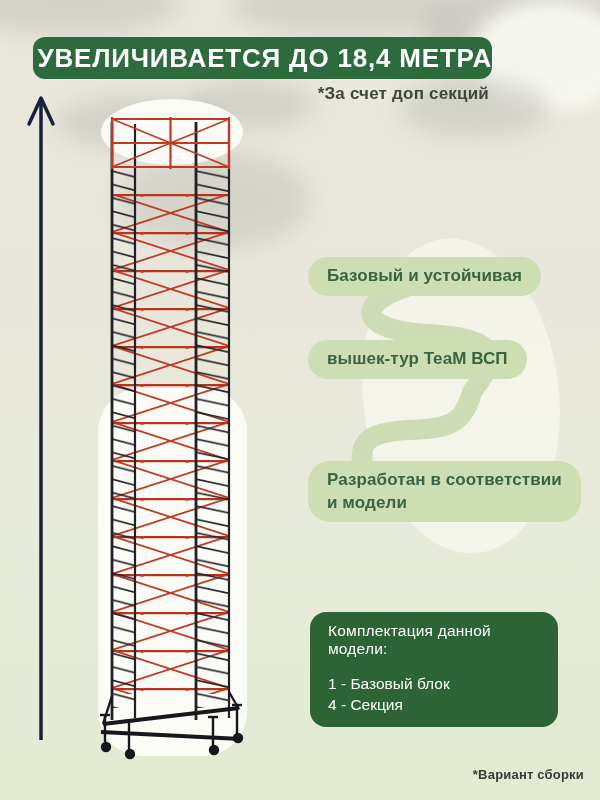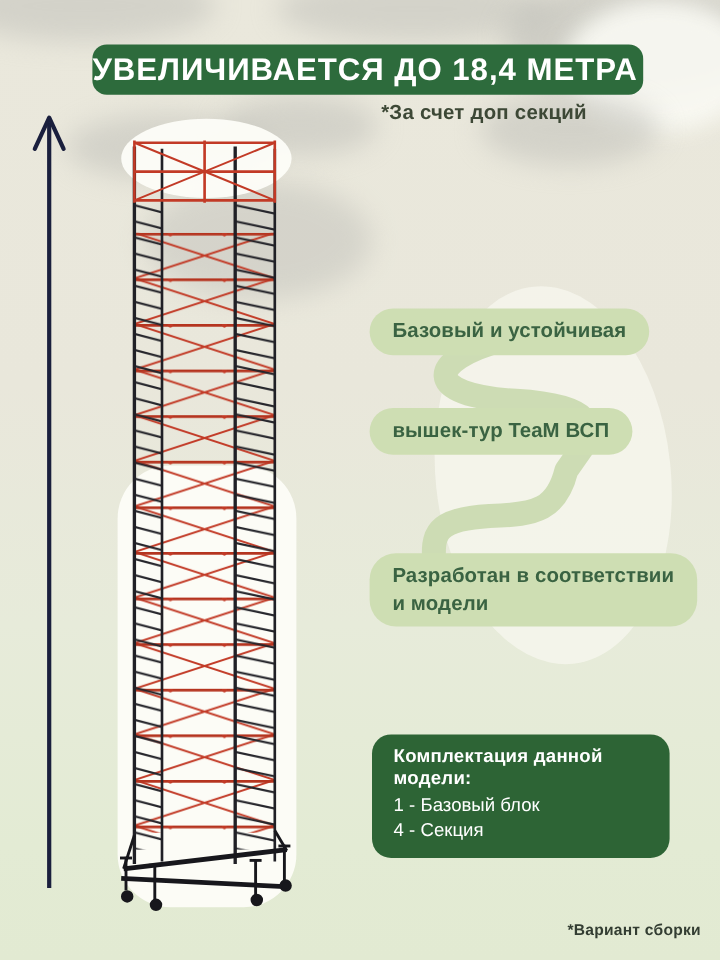--- a/index.html
+++ b/index.html
@@ -12,21 +12,21 @@
   .cloud.gray{ background:#bdbdb7; opacity:.5; }
   .cloud.white{ background:#fafaf4; opacity:.9; filter:blur(9px); }
   .egg{
     position:absolute; left:363px; top:238px; width:196px; height:316px;
     background:#f6f6ee; opacity:.8; border-radius:50%; transform:rotate(-6deg);
   }
   .squiggle{ position:absolute; left:0; top:0; pointer-events:none; }
   .banner{
     position:absolute; left:33px; top:37px; width:459px; height:42px;
     background:#2d6b3c; border-radius:12px;
-    display:flex; align-items:center; justify-content:flex-start;margin-left:44px;
+    display:flex; align-items:center; justify-content:flex-end;
   }
   .banner span{
     color:#ffffff; font-size:26px; font-weight:700; letter-spacing:.8px; white-space:nowrap;
   }
   .banner-note{
     position:absolute; left:33px; top:84px; width:456px; text-align:right;
     font-size:17px; font-weight:700; color:#3d4836; letter-spacing:.2px;
   }
   .pill{
     position:absolute; left:308px; background:#cedeb3; color:#3a6342;
@@ -35,21 +35,21 @@
   }
   .pill .ln{ white-space:nowrap; }
   #pill-1{ top:257px; }
   #pill-2{ top:340px; }
   #pill-3{ top:461px; }
   .package-box{
     position:absolute; left:310px; top:612px; width:248px;
     background:#2d6435; color:#ffffff; border-radius:16px;
     padding:10px 14px 11px 18px;
   }
-  .package-box .title{ font-size:15.5px; font-weight:700; margin-bottom:4px; letter-spacing:.2px; }
+  .package-box .title{ font-size:15.5px; font-weight:400; margin-bottom:16px; letter-spacing:.2px; }
   .package-box .item{ font-size:15.5px; font-weight:400; line-height:1.35; }
   .assembly-note{
     position:absolute; right:16px; top:767px;
     font-size:13px; font-weight:700; color:#333d32; letter-spacing:.2px;margin-left:17px;
   }
   .tower-svg{ position:absolute; left:95px; top:98px; }
   .arrow-svg{ position:absolute; left:22px; top:92px; }
 </style>
 </head>
 <body>

